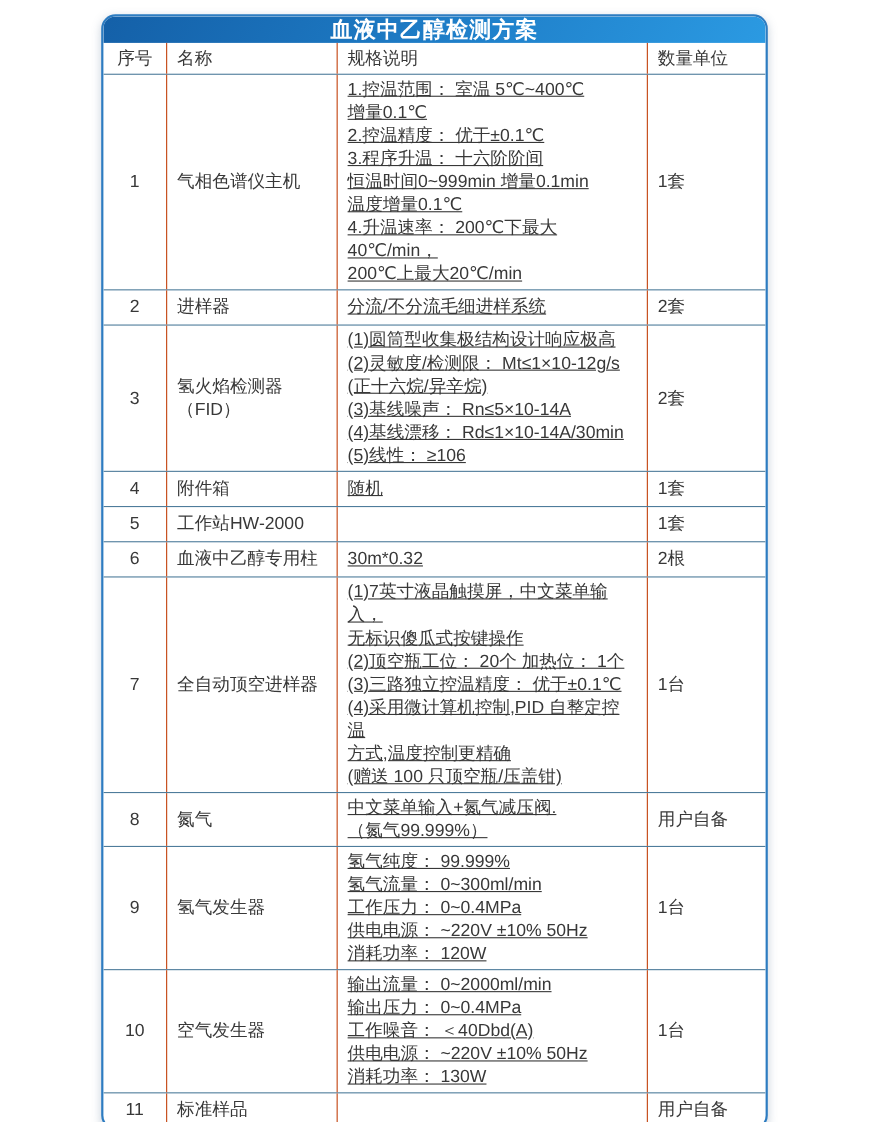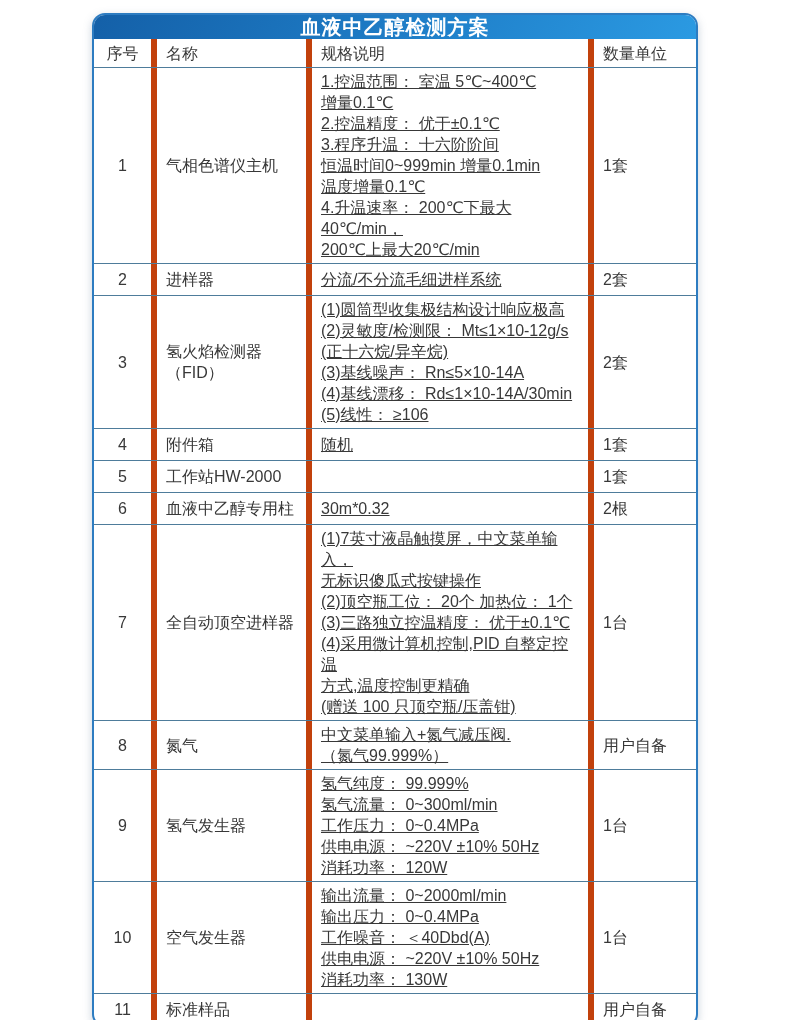--- a/index.html
+++ b/index.html
@@ -38,21 +38,21 @@
   .trow + .trow{border-top:1px solid #4e7c9b;}
   .cell{
     box-sizing:border-box;
     display:flex;
     align-items:center;
     padding:3px 9px;
     min-height:31px;
     font-size:16px;
     line-height:21px;
   }
-  .cell + .cell{border-left:6px solid #c2410c;}
+  .cell + .cell{border-left:1px solid #c2410c;}
   .cell.num{justify-content:center;padding:3px 2px;}
   .cell.spec{white-space:pre-line;text-decoration:underline;}
   .hdr .cell{min-height:28px;padding-top:2px;padding-bottom:2px;}
 </style>
 </head>
 <body>
 
 <div class="card">
   <div class="titlebar">血液中乙醇检测方案</div>
 

